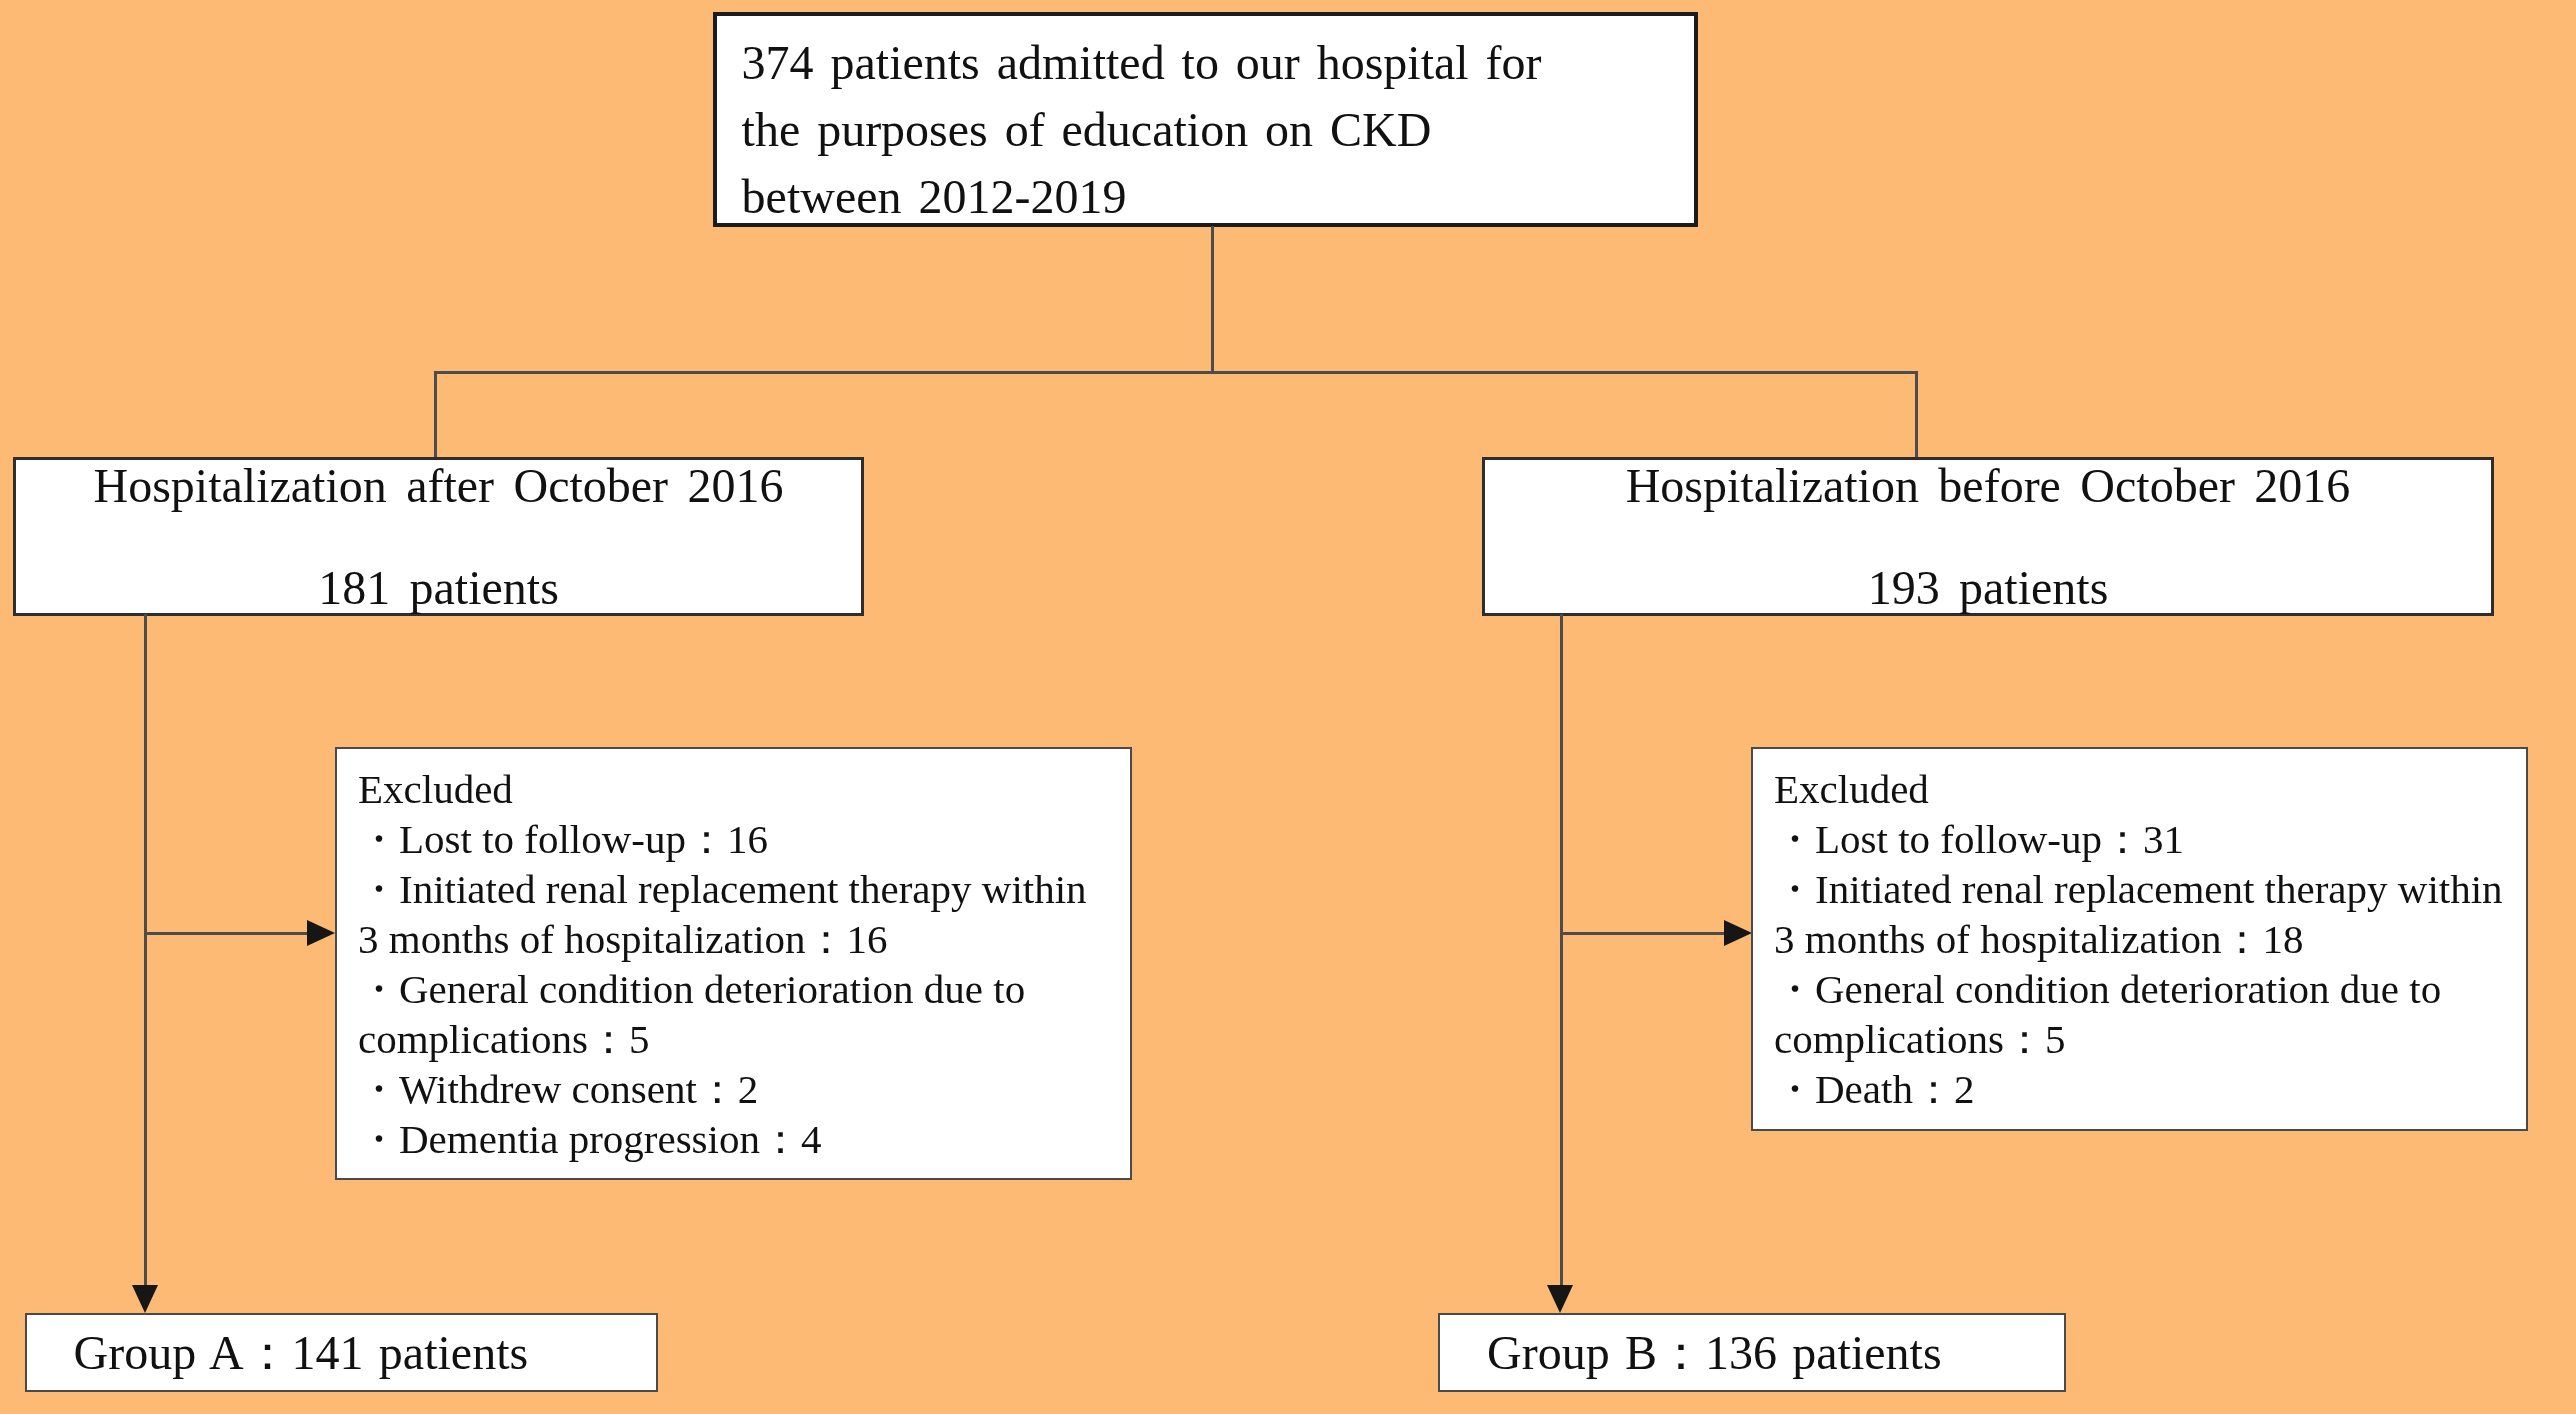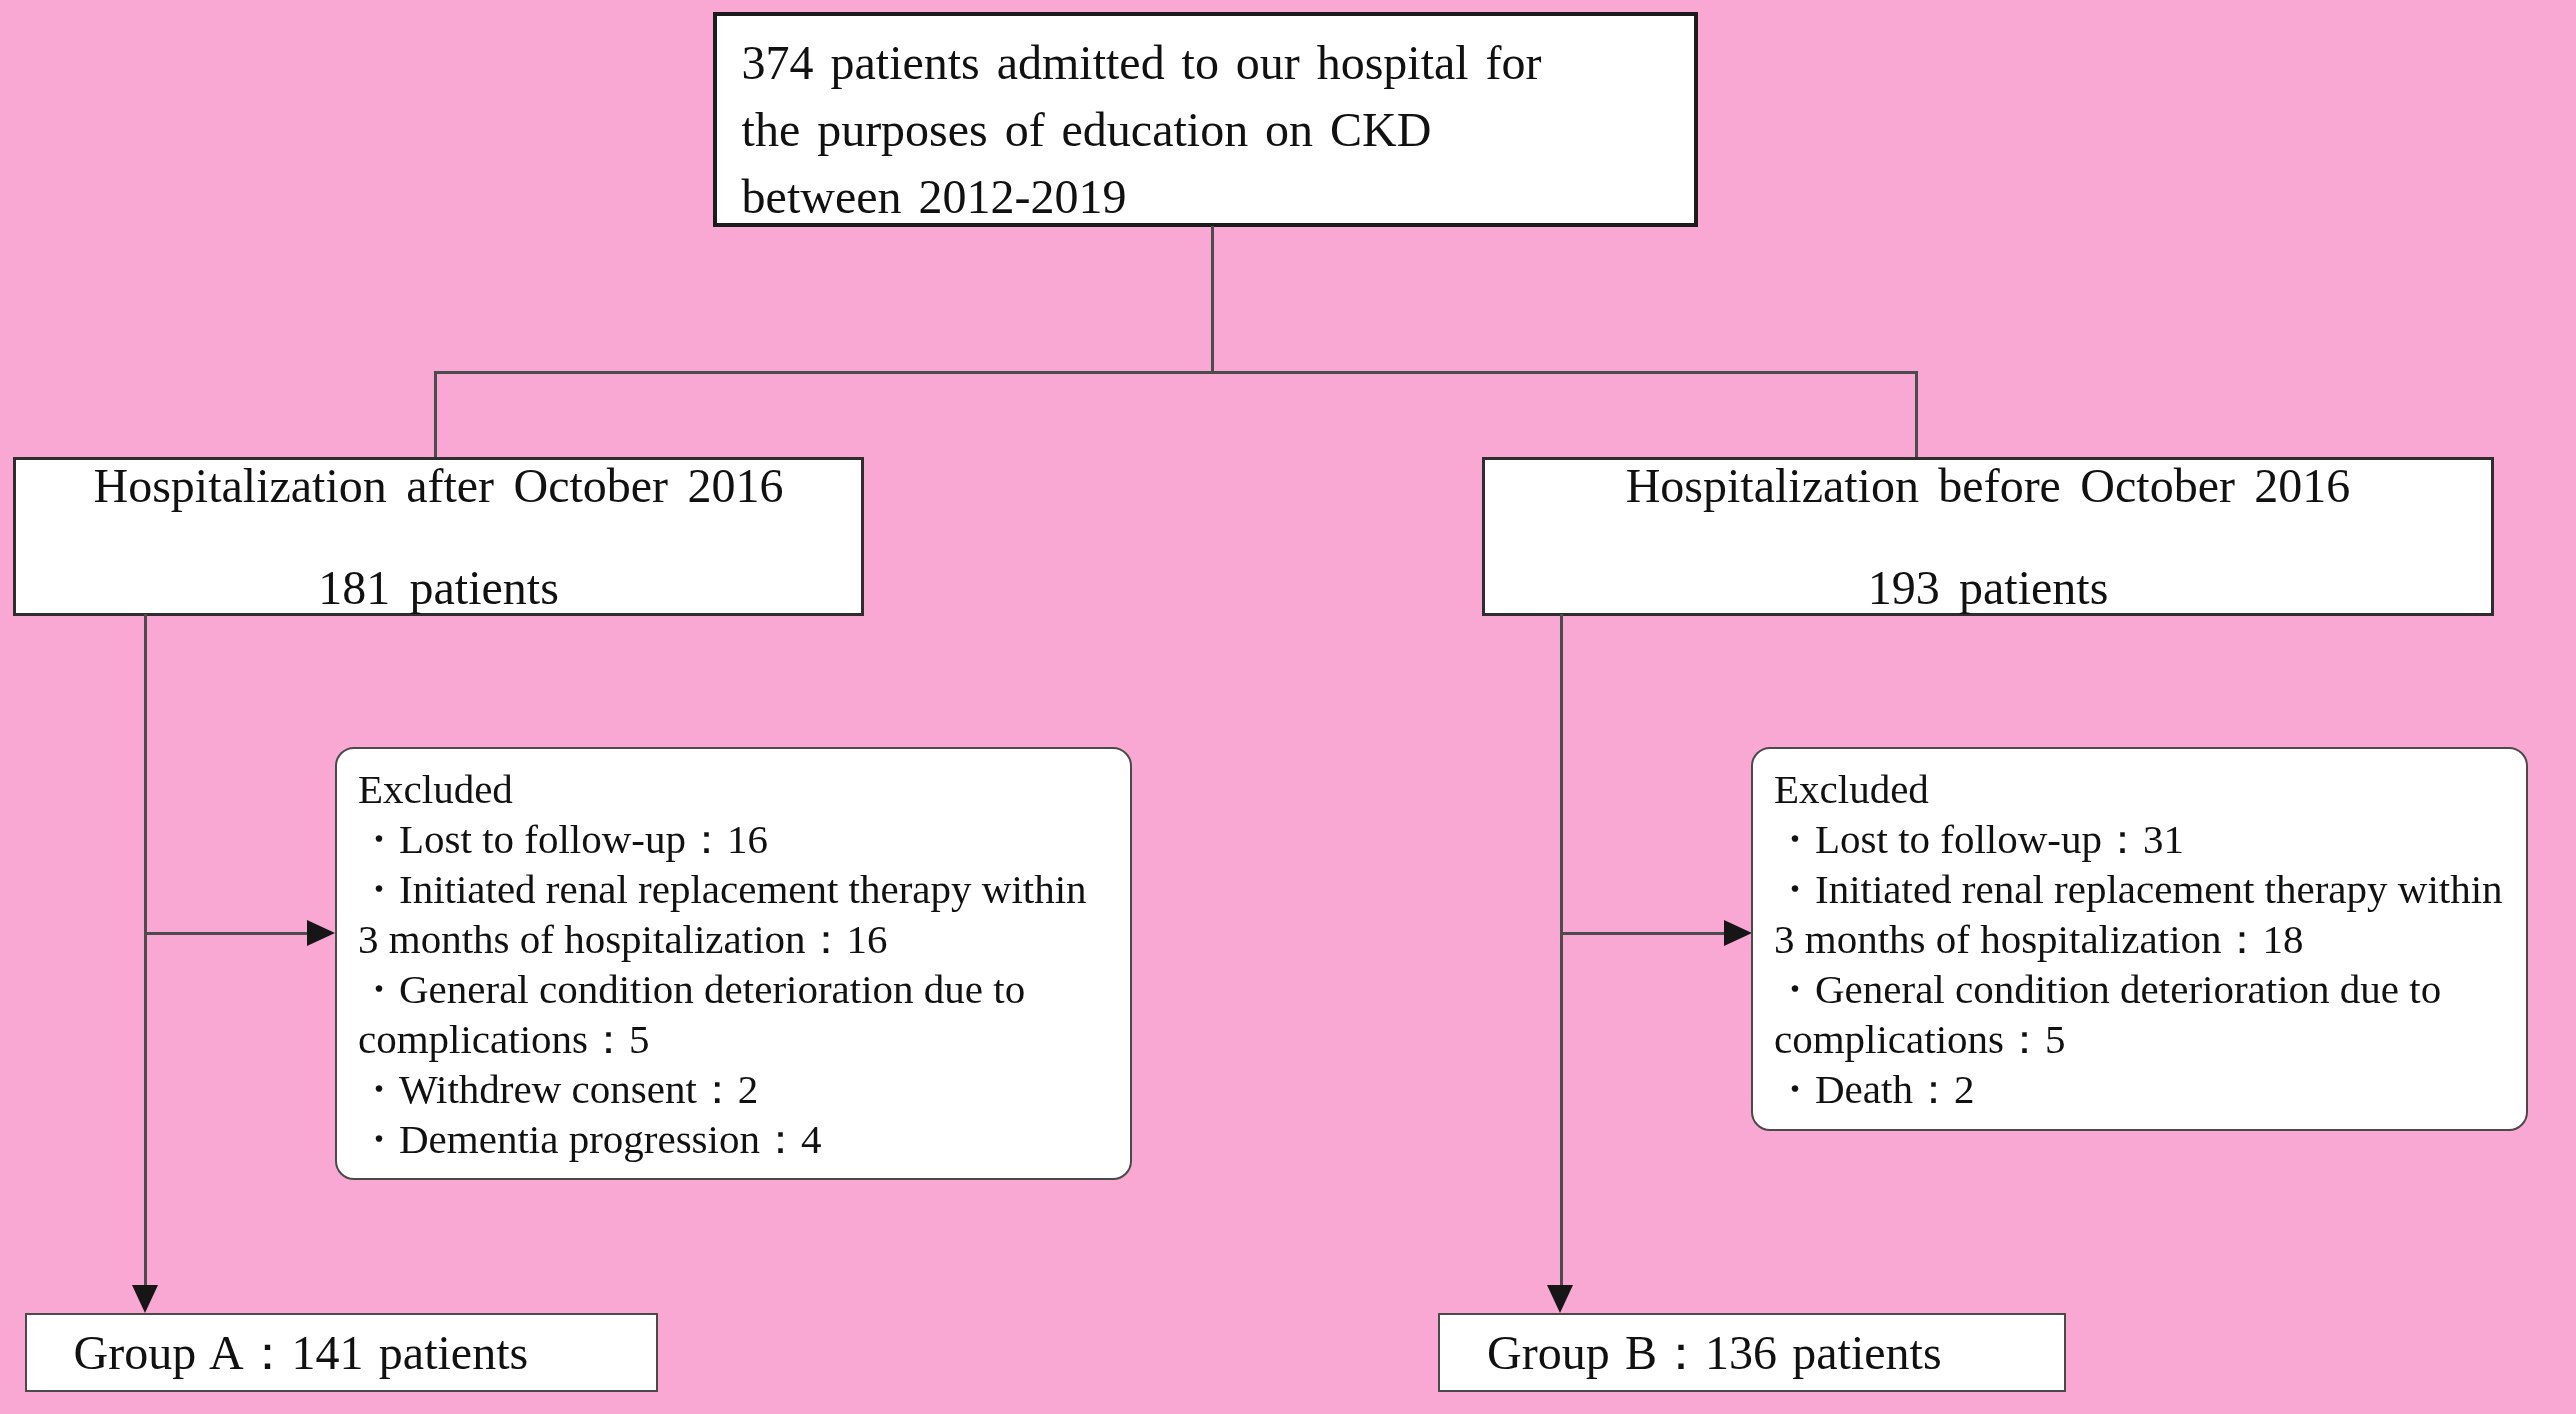--- a/index.html
+++ b/index.html
@@ -4,21 +4,21 @@
 <style>
   html, body {
     margin: 0;
     padding: 0;
     background: #ffffff;
   }
   #canvas {
     position: relative;
     width: 2576px;
     height: 1415px;
-    background: #f9a8d4;
+    background: #fdba74;
     font-family: "Liberation Serif", "DejaVu Serif", serif;
     color: #111111;
     overflow: hidden;
   }
   .box {
     position: absolute;
     background: #ffffff;
     box-sizing: border-box;
   }
   .box.heavy   { border: 4.9px solid #1c1c1c; }
@@ -36,21 +36,21 @@
     display: flex; flex-direction: column; justify-content: center;
     text-align: center;
     font-size: 48px; line-height: 74px;
     word-spacing: 7.4px;
     gap: 28px;
   }
   .branch-box.right { left: 1482px; width: 1012px; }
   .excl-box {
     left: 335px; top: 747px; width: 797px; height: 433px;
     padding: 14.8px 16.4px 0 21px;
-    font-size: 41px; line-height: 50px; border-radius: 19px;
+    font-size: 41px; line-height: 50px;
   }
   .excl-box.right { left: 1751px; width: 777px; height: 384px; }
   .group-box {
     left: 24.6px; top: 1313px; width: 633px; height: 79px;
     display: flex; align-items: center;
     padding-left: 47px;
     font-size: 48px;
     word-spacing: 3.3px;
   }
   .group-box.right { left: 1438px; width: 628px; }

